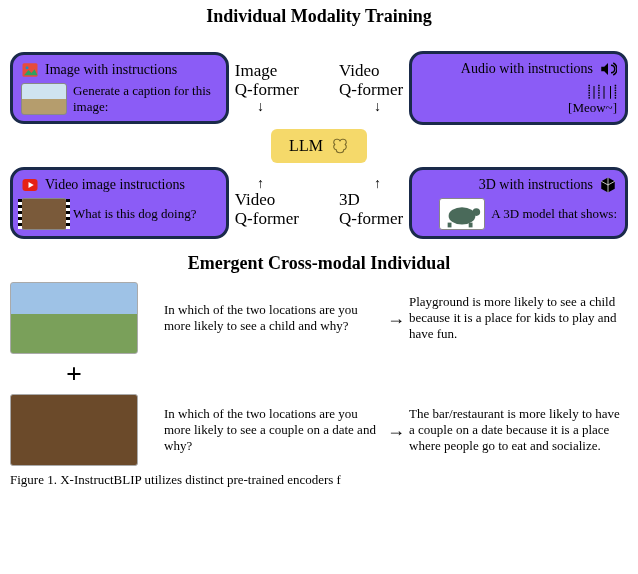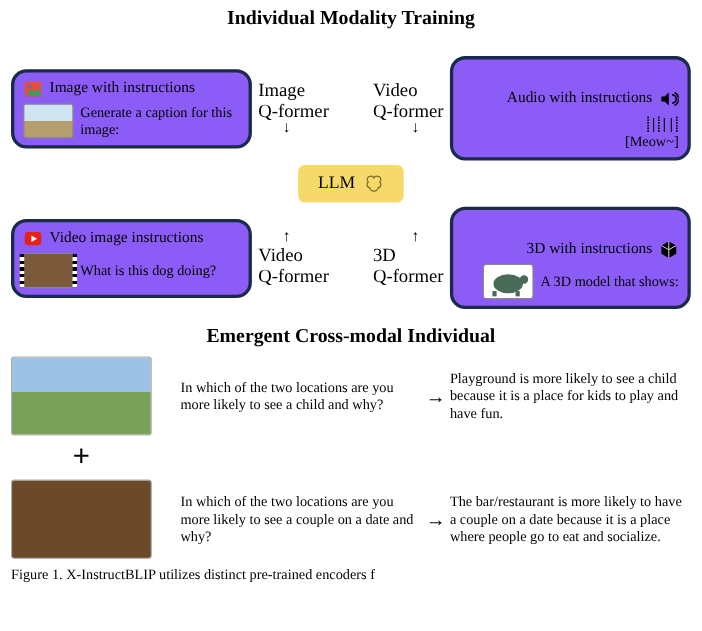--- a/index.html
+++ b/index.html
@@ -84,21 +84,21 @@
       font-size: 13px;
     }
     .em-img { border:1px solid #aaa; border-radius:3px; height:72px; display:flex;align-items:center;justify-content:center;font-size:10px;color:#666;}
     .em-img.play{background:linear-gradient(#9ec2e6 45%,#7aa05a 45%);}
     .em-img.bar{background:#6b4a2a;display:flex;gap:2px;}
     .em-img.bar span{flex:1;background:rgba(255,255,255,.1);}
     .plus{font-size:28px;font-weight:bold;text-align:center;}
     .arr{font-size:18px;text-align:center;}
     .caption{font-size:13px;margin-top:6px;}
     .icon{display:inline-flex;width:18px;height:18px;align-items:center;justify-content:center;}
-    .header-right{justify-content:flex-end;margin-top:21px;}
+    .header-right{justify-content:flex-end;}
     .body-right{flex-direction:row-reverse;text-align:right;}
     .audio-wave{font-size:13px;}
     .row-labels{display:flex;gap:40px;justify-content:center;font-size:11px;line-height:1.1;}
   </style>
 </head>
 <body>
 
 <div class="title">Individual Modality Training</div>
 
 <div class="top-grid">

